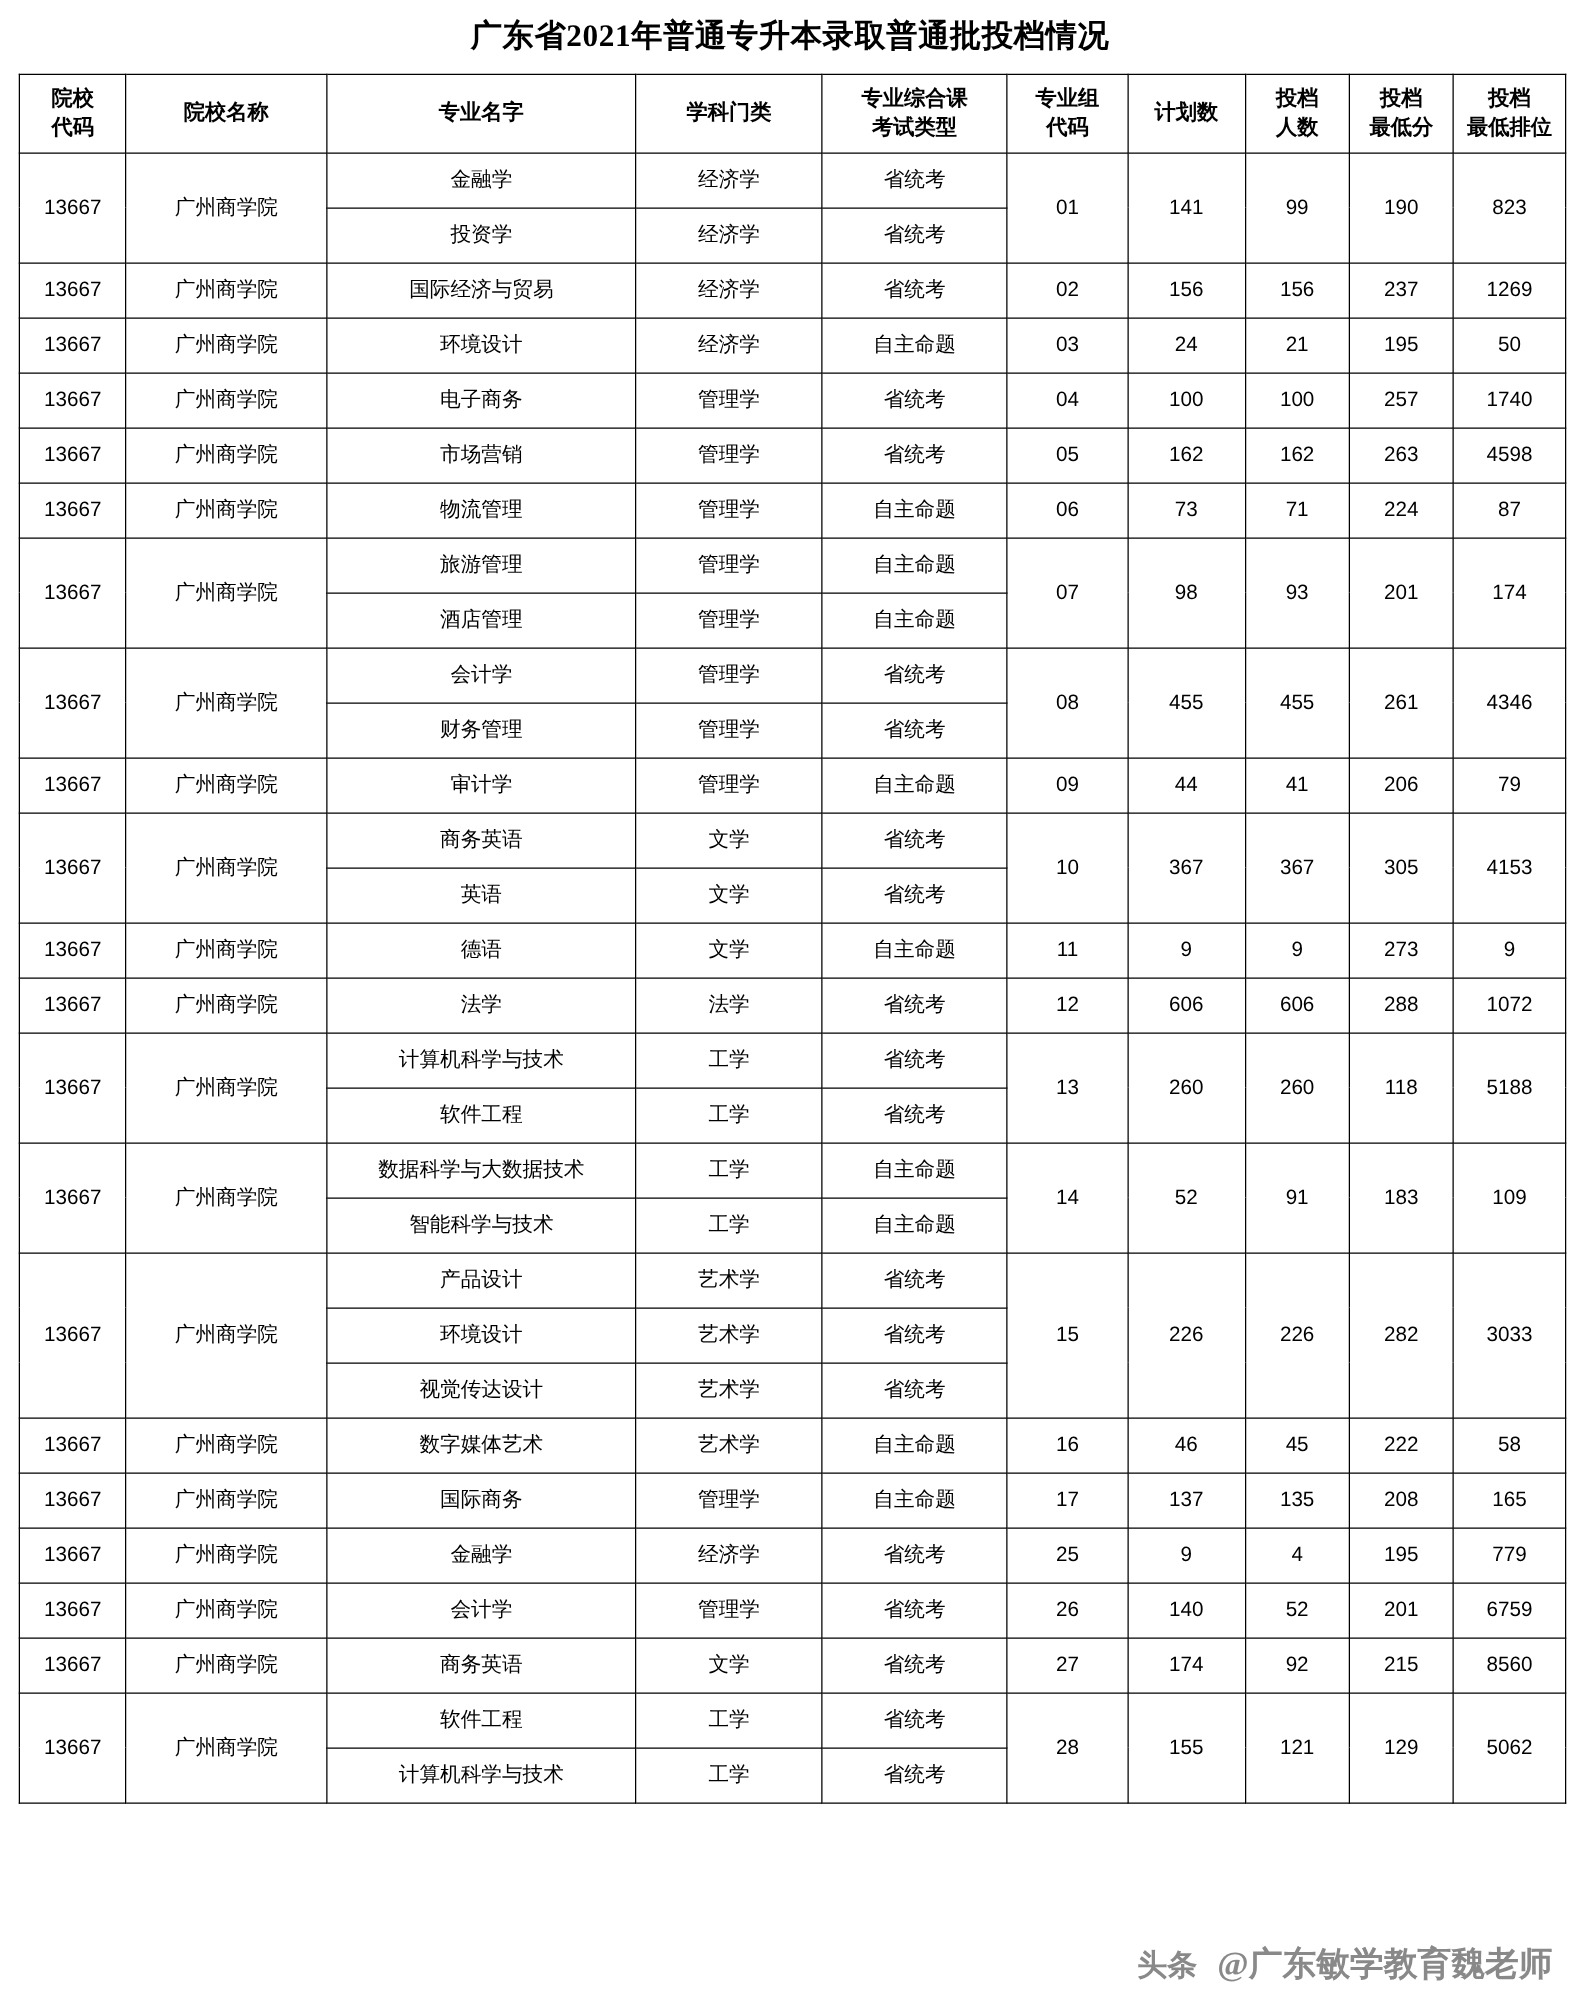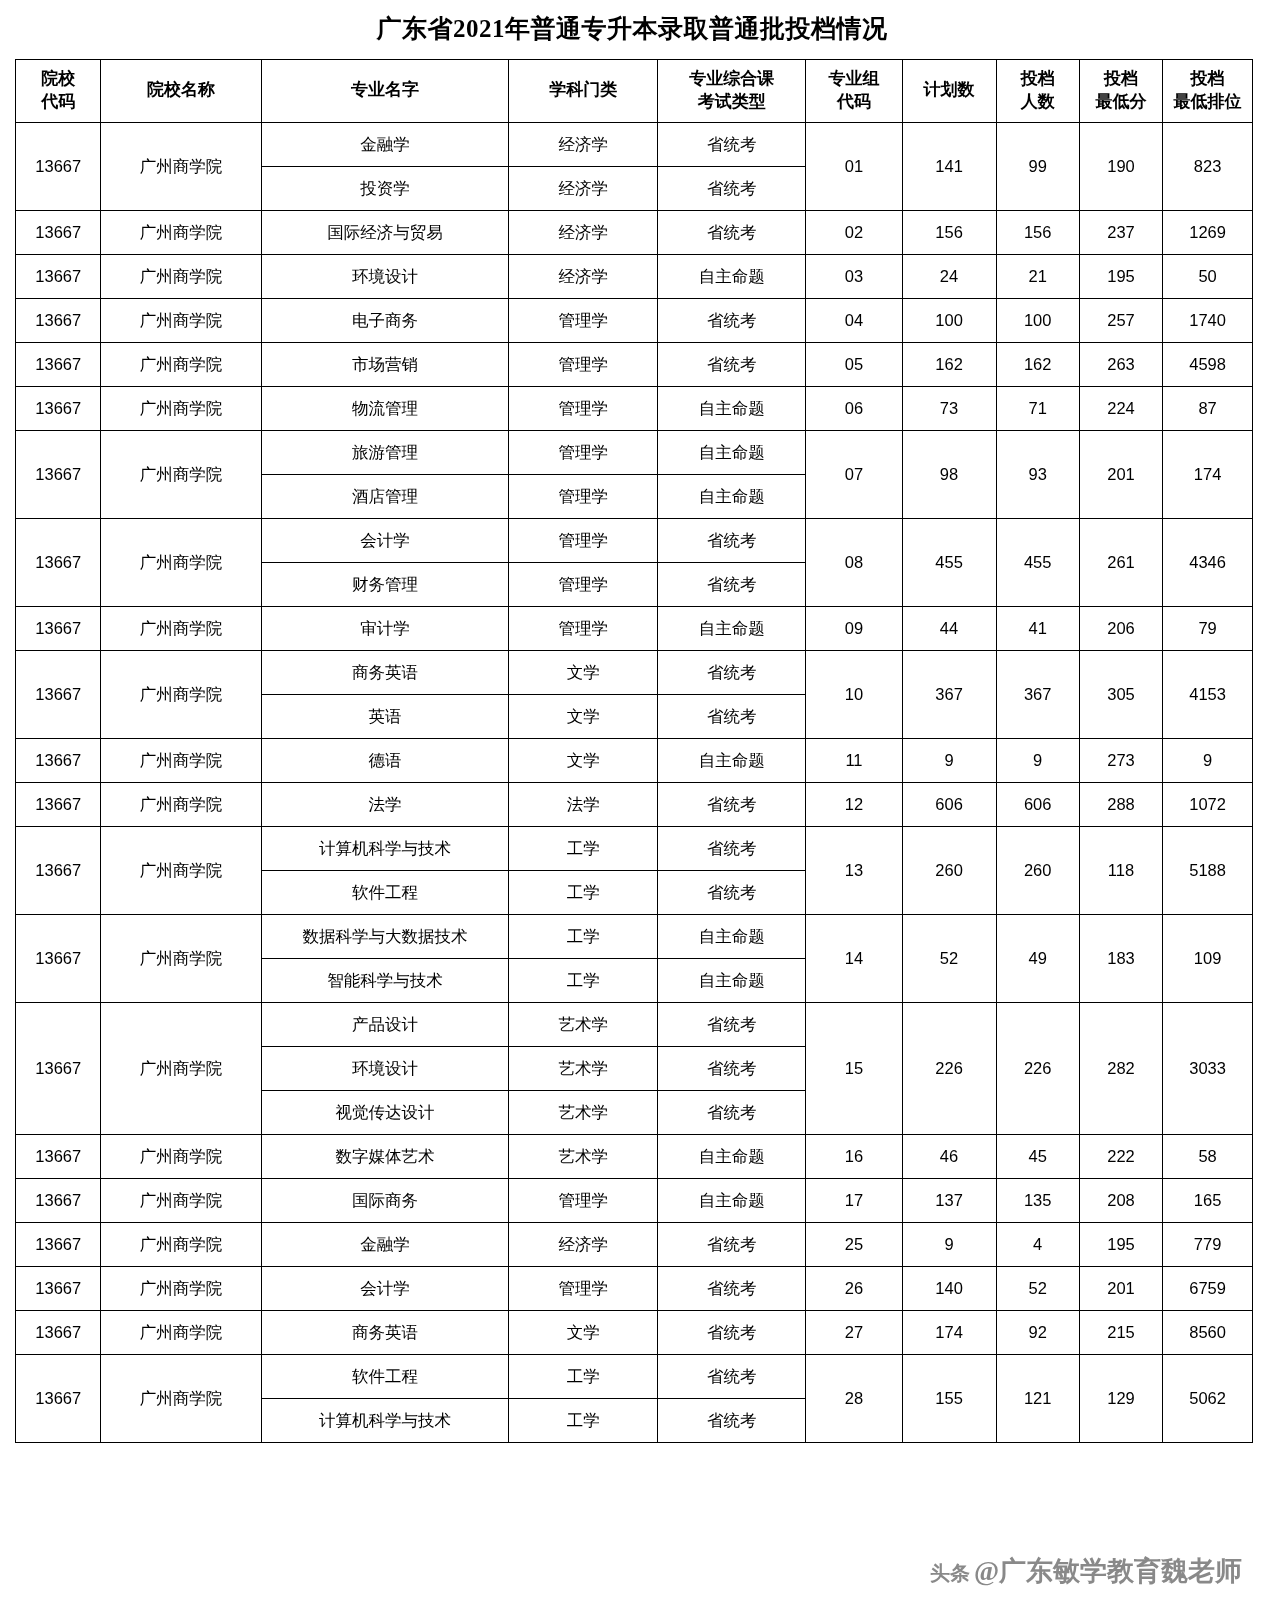--- a/index.html
+++ b/index.html
@@ -62,23 +62,23 @@
     font-size: 27px;
     font-weight: 700;
     color: #5c5c5c;
     opacity: 0.72;
     white-space: nowrap;
     pointer-events: none;
     font-family: "Liberation Serif", "DejaVu Serif", serif;
   }
   .wm-logo {
     display: inline-block;
-    font-size: 20px;
+    font-size: 24px;
     font-weight: 700;
-    margin-right: 4px;
+    margin-right: 16px;
   }
 </style>
 </head>
 <body>
 
 <div id="page">
 
   <div class="title">广东省2021年普通专升本录取普通批投档情况</div>
 
   <table class="tbl">
@@ -309,21 +309,21 @@
           <td>省统考</td>
         </tr>
         <tr class="row-h">
           <td class="code" rowspan="2">13667</td>
           <td class="school" rowspan="2">广州商学院</td>
           <td>数据科学与大数据技术</td>
           <td>工学</td>
           <td>自主命题</td>
           <td class="num" rowspan="2">14</td>
           <td class="num" rowspan="2">52</td>
-          <td class="num" rowspan="2">49</td>
+          <td class="num" rowspan="2">91</td>
           <td class="num" rowspan="2">183</td>
           <td class="num" rowspan="2">109</td>
         </tr>
         <tr class="row-h">
           <td>智能科学与技术</td>
           <td>工学</td>
           <td>自主命题</td>
         </tr>
         <tr class="row-h">
           <td class="code" rowspan="3">13667</td>

